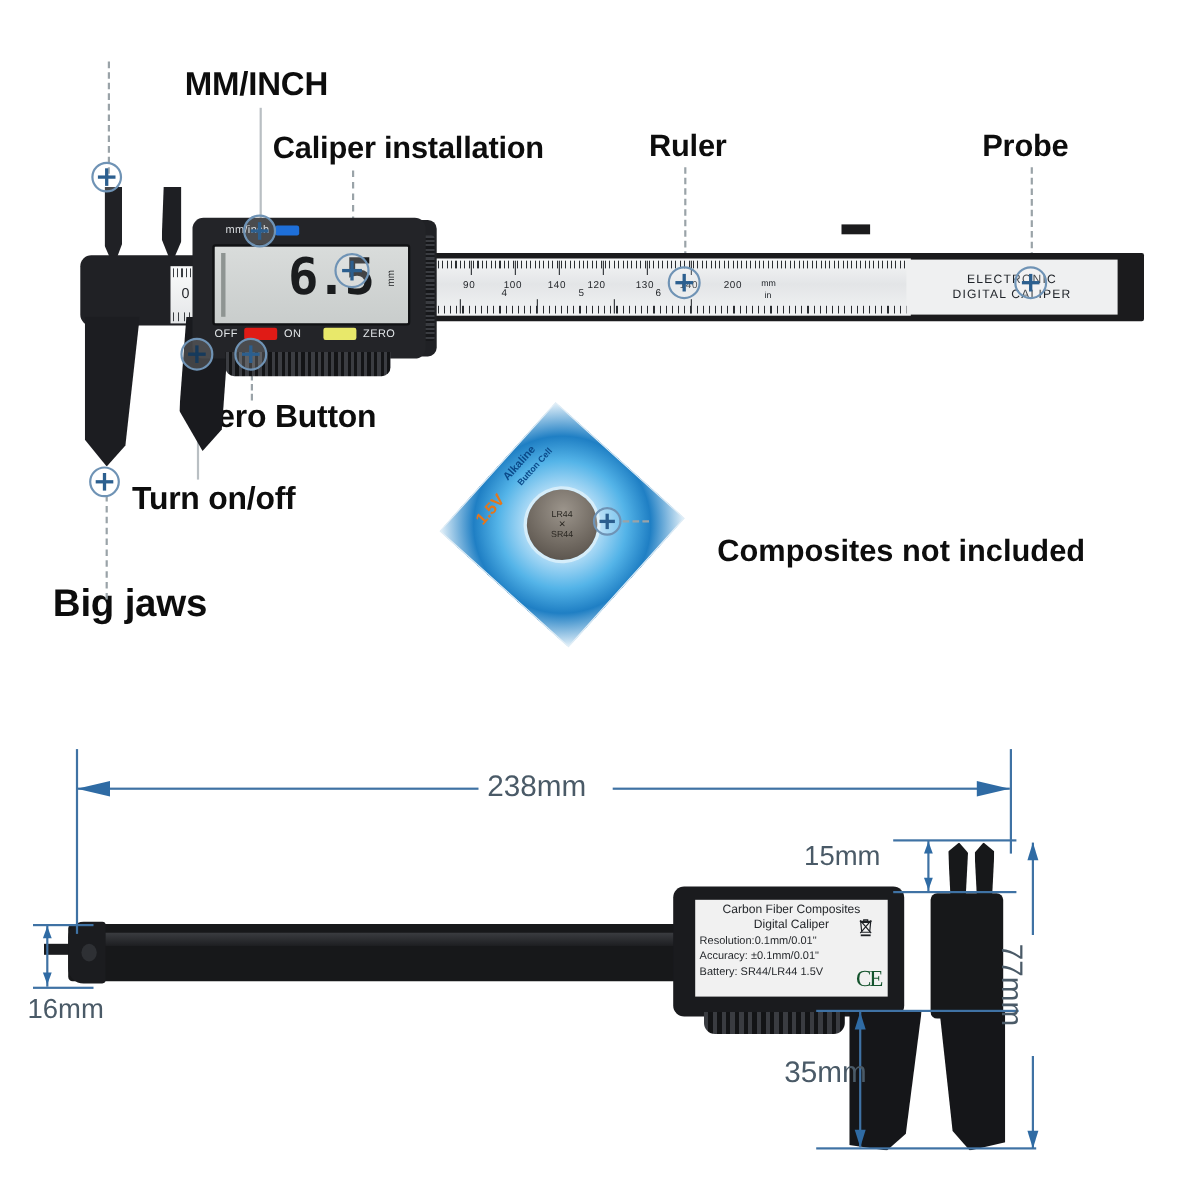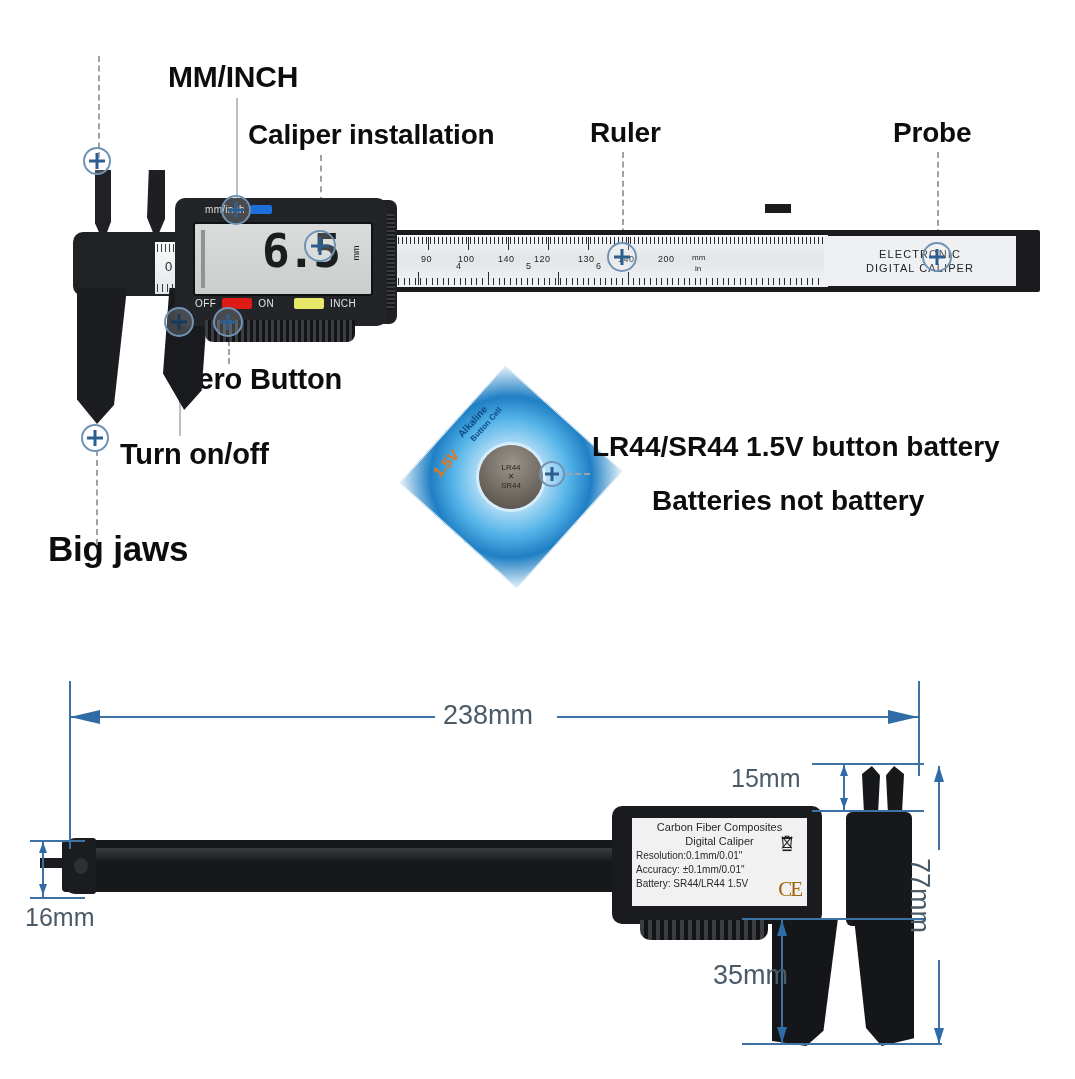--- a/index.html
+++ b/index.html
@@ -147,21 +147,21 @@
        clip-path:polygon(0 14%,55% 0,100% 16%,86% 100%,14% 100%);}
   .b-jaw-up-r{position:absolute;left:886px;top:766px;width:18px;height:58px;background:#17181a;
        clip-path:polygon(0 16%,45% 0,100% 14%,86% 100%,14% 100%);}
   .b-head-r{position:absolute;left:846px;top:812px;width:66px;height:114px;background:#17181a;
        border-radius:6px;}
   .b-jaw-lo-l{position:absolute;left:772px;top:918px;width:66px;height:128px;background:#151619;
        clip-path:polygon(0 0,100% 0,78% 88%,52% 100%,0 96%);}
   .b-jaw-lo-r{position:absolute;left:854px;top:918px;width:60px;height:128px;background:#151619;
        clip-path:polygon(0 0,100% 0,100% 94%,46% 100%,20% 86%);}
 
-  .ce{position:absolute;right:6px;bottom:4px;font-size:21px;color:#a16207;
+  .ce{position:absolute;right:6px;bottom:4px;font-size:21px;color:#14532d;
       font-family:"Liberation Serif",serif;letter-spacing:-2px;}
   .weee{position:absolute;right:12px;top:16px;width:16px;height:18px;}
 </style>
 </head>
 <body>
 
 <div class="stage">
 
   <div class="leader" style="left:98px;top:56px;height:102px;"></div>
 
@@ -263,21 +263,21 @@
       <div class="lcd-value">6.5</div>
       <div class="lcd-unit">mm</div>
     </div>
 
     <div class="btnRow">
       <span class="txt">OFF</span>
       <span class="btn-red"></span>
       <span class="txt">ON</span>
       <span style="width:8px"></span>
       <span class="btn-yellow"></span>
-      <span class="txt">INCH</span>
+      <span class="txt">ZERO</span>
     </div>
   </div>
 
   <div class="marker" style="left:83px;top:147px;width:28px;height:28px;"></div>
   <div class="marker" style="left:221px;top:195px;width:30px;height:30px;"></div>
   <div class="marker" style="left:304px;top:230px;width:32px;height:32px;"></div>
   <div class="marker" style="left:607px;top:242px;width:30px;height:30px;"></div>
   <div class="marker" style="left:922px;top:242px;width:30px;height:30px;"></div>
   <div class="marker dark" style="left:164px;top:307px;width:30px;height:30px;"></div>
   <div class="marker" style="left:213px;top:307px;width:30px;height:30px;"></div>
@@ -290,22 +290,21 @@
     <div class="cell">
       <div class="cell-txt">
         <span>LR44</span><br>✕<br>
         <span>SR44</span>
       </div>
     </div>
   </div>
   <div class="marker" style="left:539px;top:461px;width:26px;height:26px;"></div>
   <div style="position:absolute;left:566px;top:473px;width:24px;border-top:2px dashed #9aa3a8;"></div>
 
-  <div class="battery-text" style="left:592px;top:431px;font-size:28px;">LR44/SR44 1.5V button battery</div>
-  <div class="battery-text" style="left:652px;top:485px;font-size:28px;">Batteries not battery</div>
+  <div class="battery-text" style="left:652px;top:485px;font-size:28px;">Composites not included</div>
 
   <div class="b-probe"></div>
   <div class="b-beam">
       <div class="b-beam-hi"></div>
     </div>
   <div class="b-endcap">
       <div class="b-endcap-dot"></div>
     </div>
   <div class="b-jaw-up-l"></div>
   <div class="b-jaw-up-r"></div>

